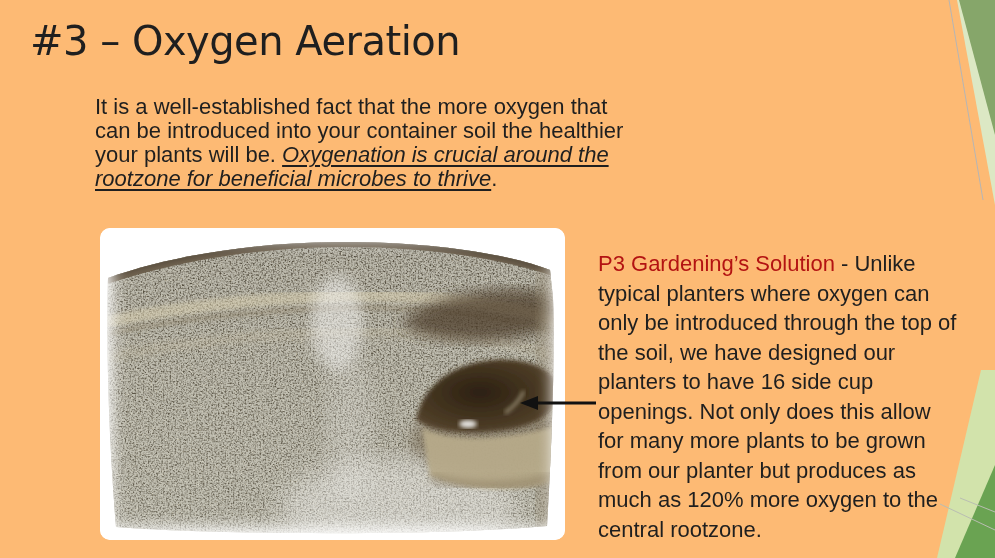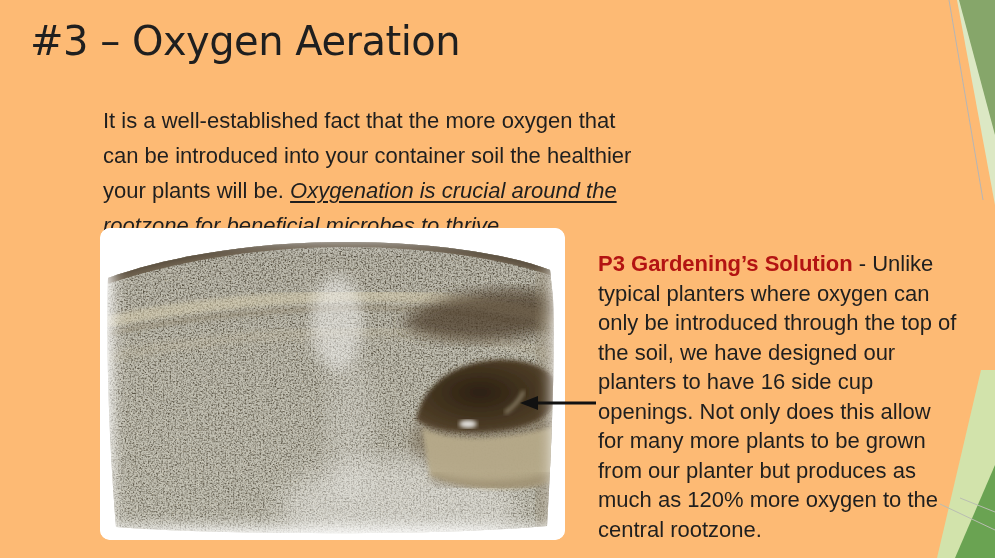--- a/index.html
+++ b/index.html
@@ -8,32 +8,32 @@
     overflow:hidden;font-family:"Liberation Sans",sans-serif;
     -webkit-font-smoothing:antialiased;
   }
   .title{
     position:absolute;left:30px;top:18px;margin:0;
     font-family:"DejaVu Sans",sans-serif;font-weight:normal;
     font-size:40px;letter-spacing:-0.5px;color:var(--text_black,#1c1c1c);
     white-space:nowrap;
   }
   .intro{
-    position:absolute;left:95px;top:95px;width:552px;margin:8px;
-    font-size:22px;line-height:35px;color:var(--text_black,#1f1f1f);
+    position:absolute;left:95px;top:95px;width:552px;margin:0;
+    font-size:22px;line-height:24px;color:var(--text_black,#1f1f1f);
   }
   .intro .em{
     font-style:italic;text-decoration:underline;
     text-underline-offset:3px;text-decoration-thickness:1.5px;
   }
   .solution{
     position:absolute;left:598px;top:249px;width:364px;margin:0;
     font-size:22px;line-height:29.5px;color:var(--text_black,#1f1f1f);
   }
-  .solution .lead{font-weight:bold;color:var(--accent_red,#b31312);text-align:center;}
+  .solution .lead{font-weight:normal;color:var(--accent_red,#b31312);text-align:center;}
   .photo{
     position:absolute;left:100px;top:228px;width:465px;height:312px;
     overflow:hidden;border-radius:10px;background:#fff;
   }
   .photo::after{
     content:"";position:absolute;inset:0;border-radius:10px;
     box-shadow:inset 0 0 16px 12px #ffffff;pointer-events:none;
   }
   .arrow{position:absolute;left:518px;top:391px;}
   .accent-top-right{position:absolute;right:0;top:0;}

